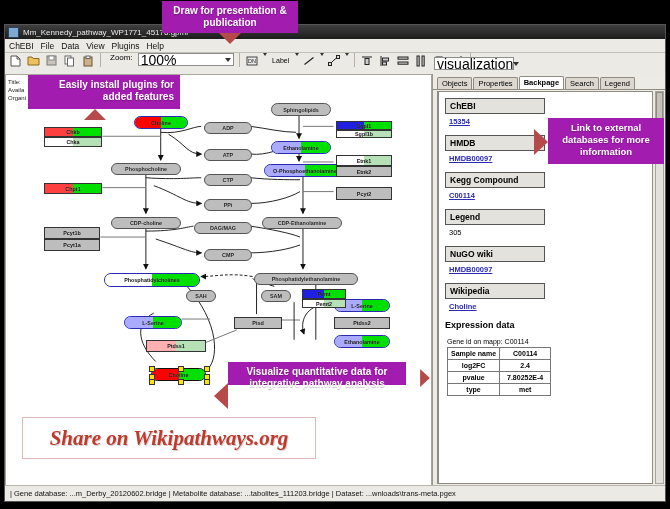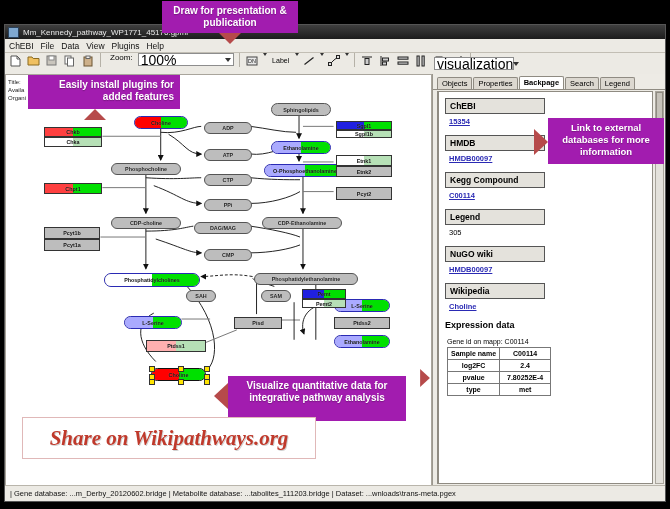--- a/index.html
+++ b/index.html
@@ -442,21 +442,21 @@
             <div class="node gene" style="left: 140px; top: 265px; width: 60px; height: 12px;">
               <div class="half" style="left: 0px; width: 50%; background: rgb(255, 176, 176);"></div>
               <div class="half" style="right: 0px; width: 50%; background: rgb(182, 224, 182);"></div>
               <span class="lbl">Ptdss1</span>
             </div>
           </div>
 
         <div class="callout" style="left:22px;top:0px;width:152px;height:34px;text-align:right;">Easily install plugins for added features</div>
         <div class="arrow-up" style="left:78px;top:34px;"></div>
 
-        <div class="callout" style="left:222px;top:301px;width:178px;height:45px;">Visualize quantitative data  for integrative pathway analysis</div>
+        <div class="callout" style="left:222px;top:287px;width:178px;height:23px;">Visualize quantitative data  for integrative pathway analysis</div>
         <div class="arrow-lf" style="left:208px;top:308px;"></div>
       </div>
 
       <div class="rightpanel">
         <div class="tabs">
           <div class="tab">Objects</div>
           <div class="tab">Properties</div>
           <div class="tab active">Backpage</div>
           <div class="tab">Search</div>
           <div class="tab">Legend</div>

